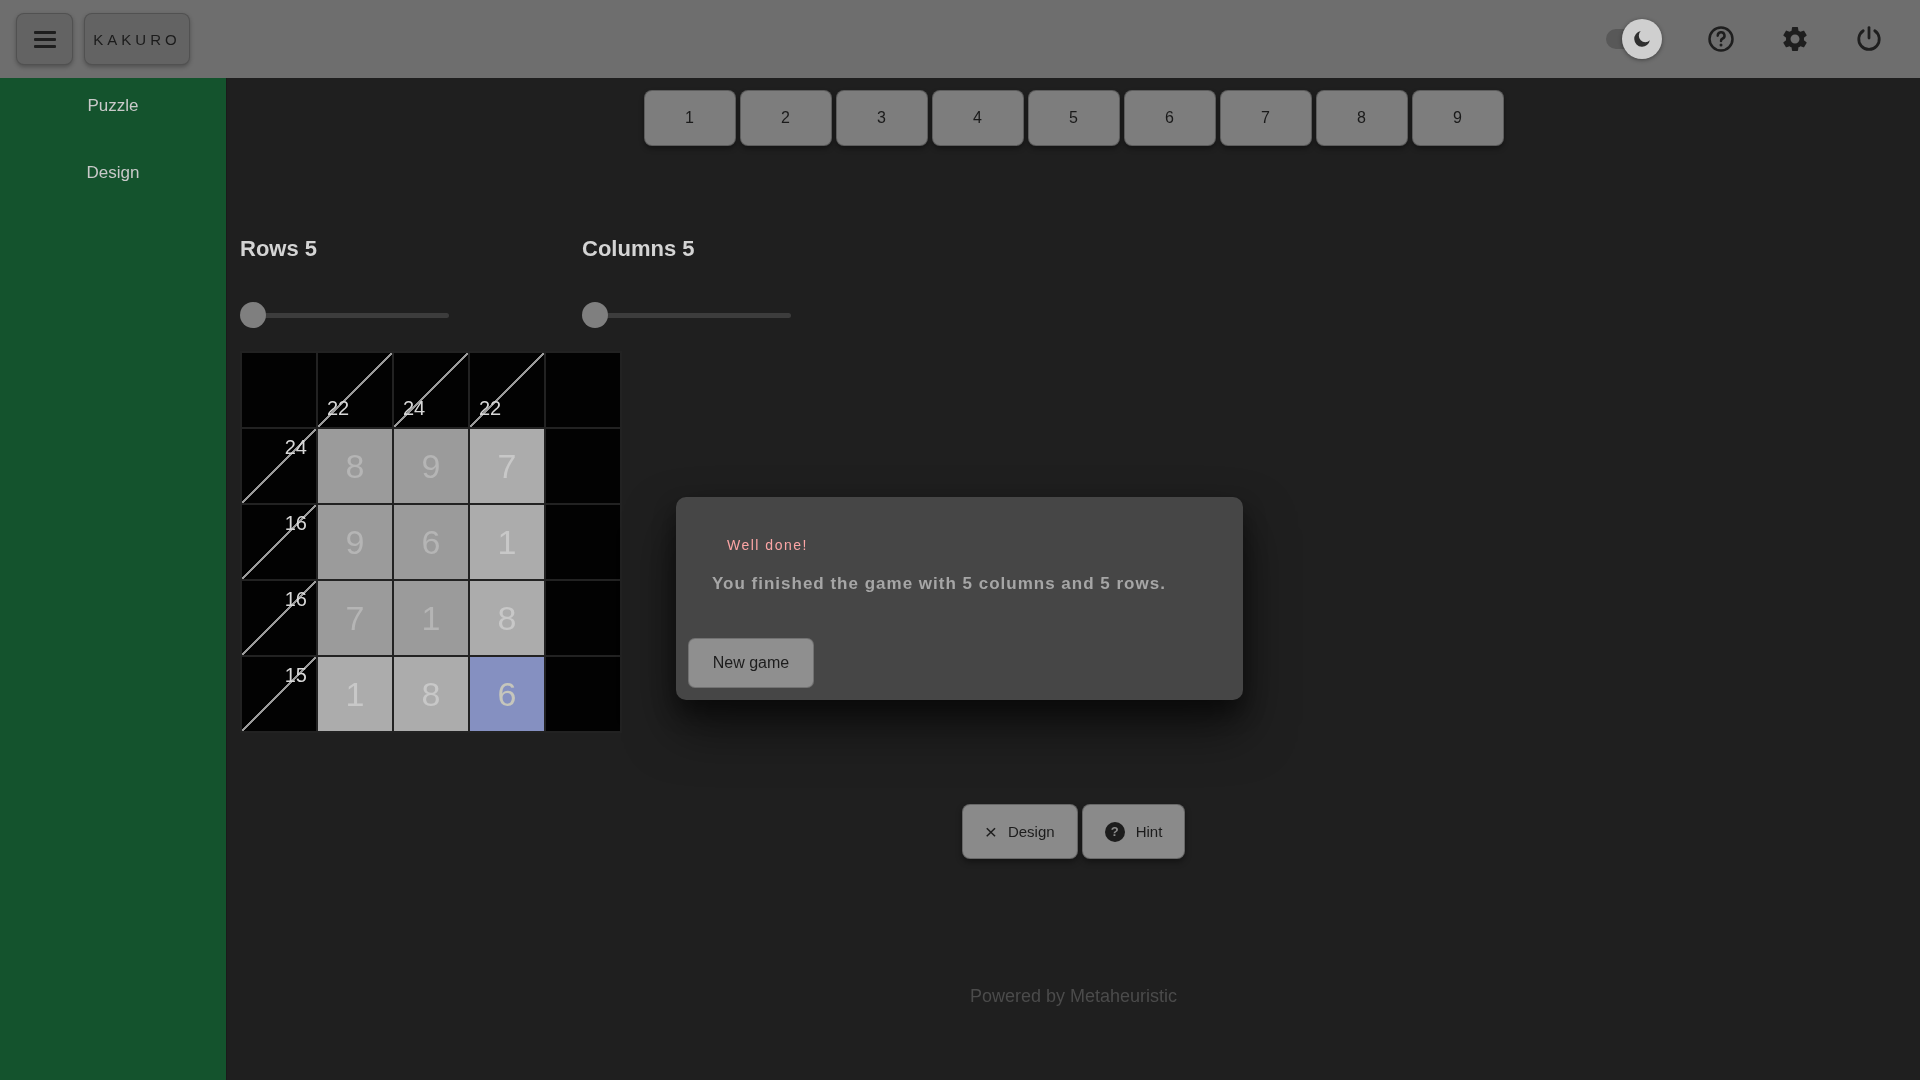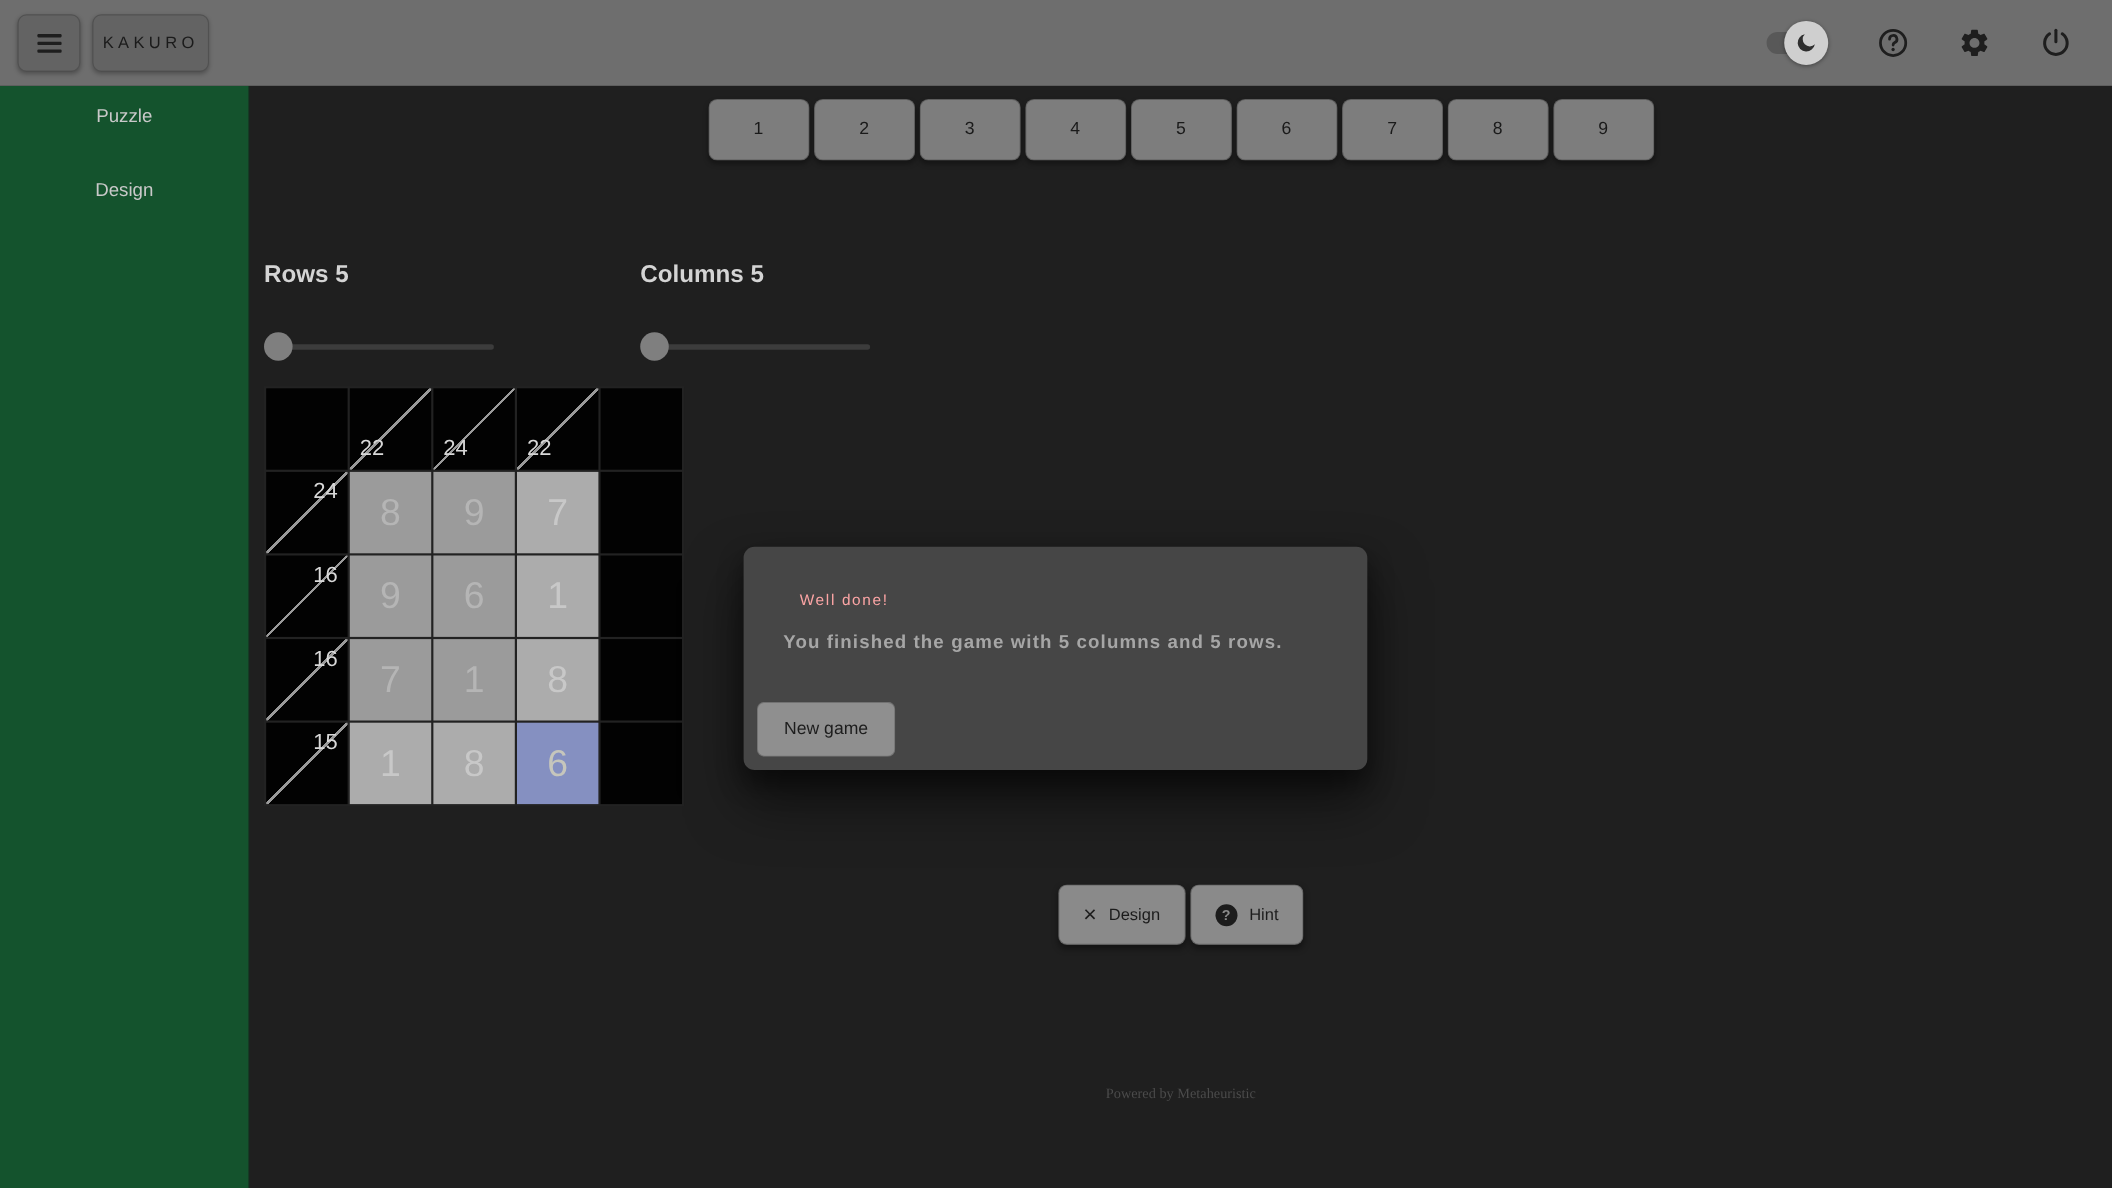--- a/index.html
+++ b/index.html
@@ -88,21 +88,21 @@
              border-radius:8px; color:#1c1c1c; font-size:15px; cursor:pointer;
              box-shadow:0 3px 6px rgba(0,0,0,.4);
              display:flex; align-items:center; justify-content:center; gap:11px;
              padding:0 22px; }
   .x-glyph { font-size:21px; line-height:1; color:#1c1c1c; }
   .q-circle { width:20px; height:20px; border-radius:50%; background:#1c1c1c;
               color:#8a8a8a; font-size:13px; font-weight:bold;
               display:flex; align-items:center; justify-content:center; }
 
   .footer { position:absolute; left:0; top:908px; width:100%; text-align:center;
-            color:#4b4b4b; font-size:13px;font-family:Liberation Serif, serif; }
+            color:#4b4b4b; font-size:18px; }
 
   
   .dialog { position:absolute; left:676px; top:497px; width:567px; height:203px;
             background:#464646; border-radius:10px; z-index:10;
             box-shadow:0 28px 50px rgba(0,0,0,.5), 0 12px 22px rgba(0,0,0,.4); }
   .dlg-title { position:absolute; left:36px; top:40px; color:#fca5a5; font-size:14px;
                letter-spacing:1.5px;margin-left:15px; }
   .dlg-msg { position:absolute; left:36px; top:77px; color:#a6a6a6; font-size:17px;
              letter-spacing:1px;font-weight:bold; }
   .dlg-btn { position:absolute; left:12px; bottom:12px; width:126px; height:50px;

